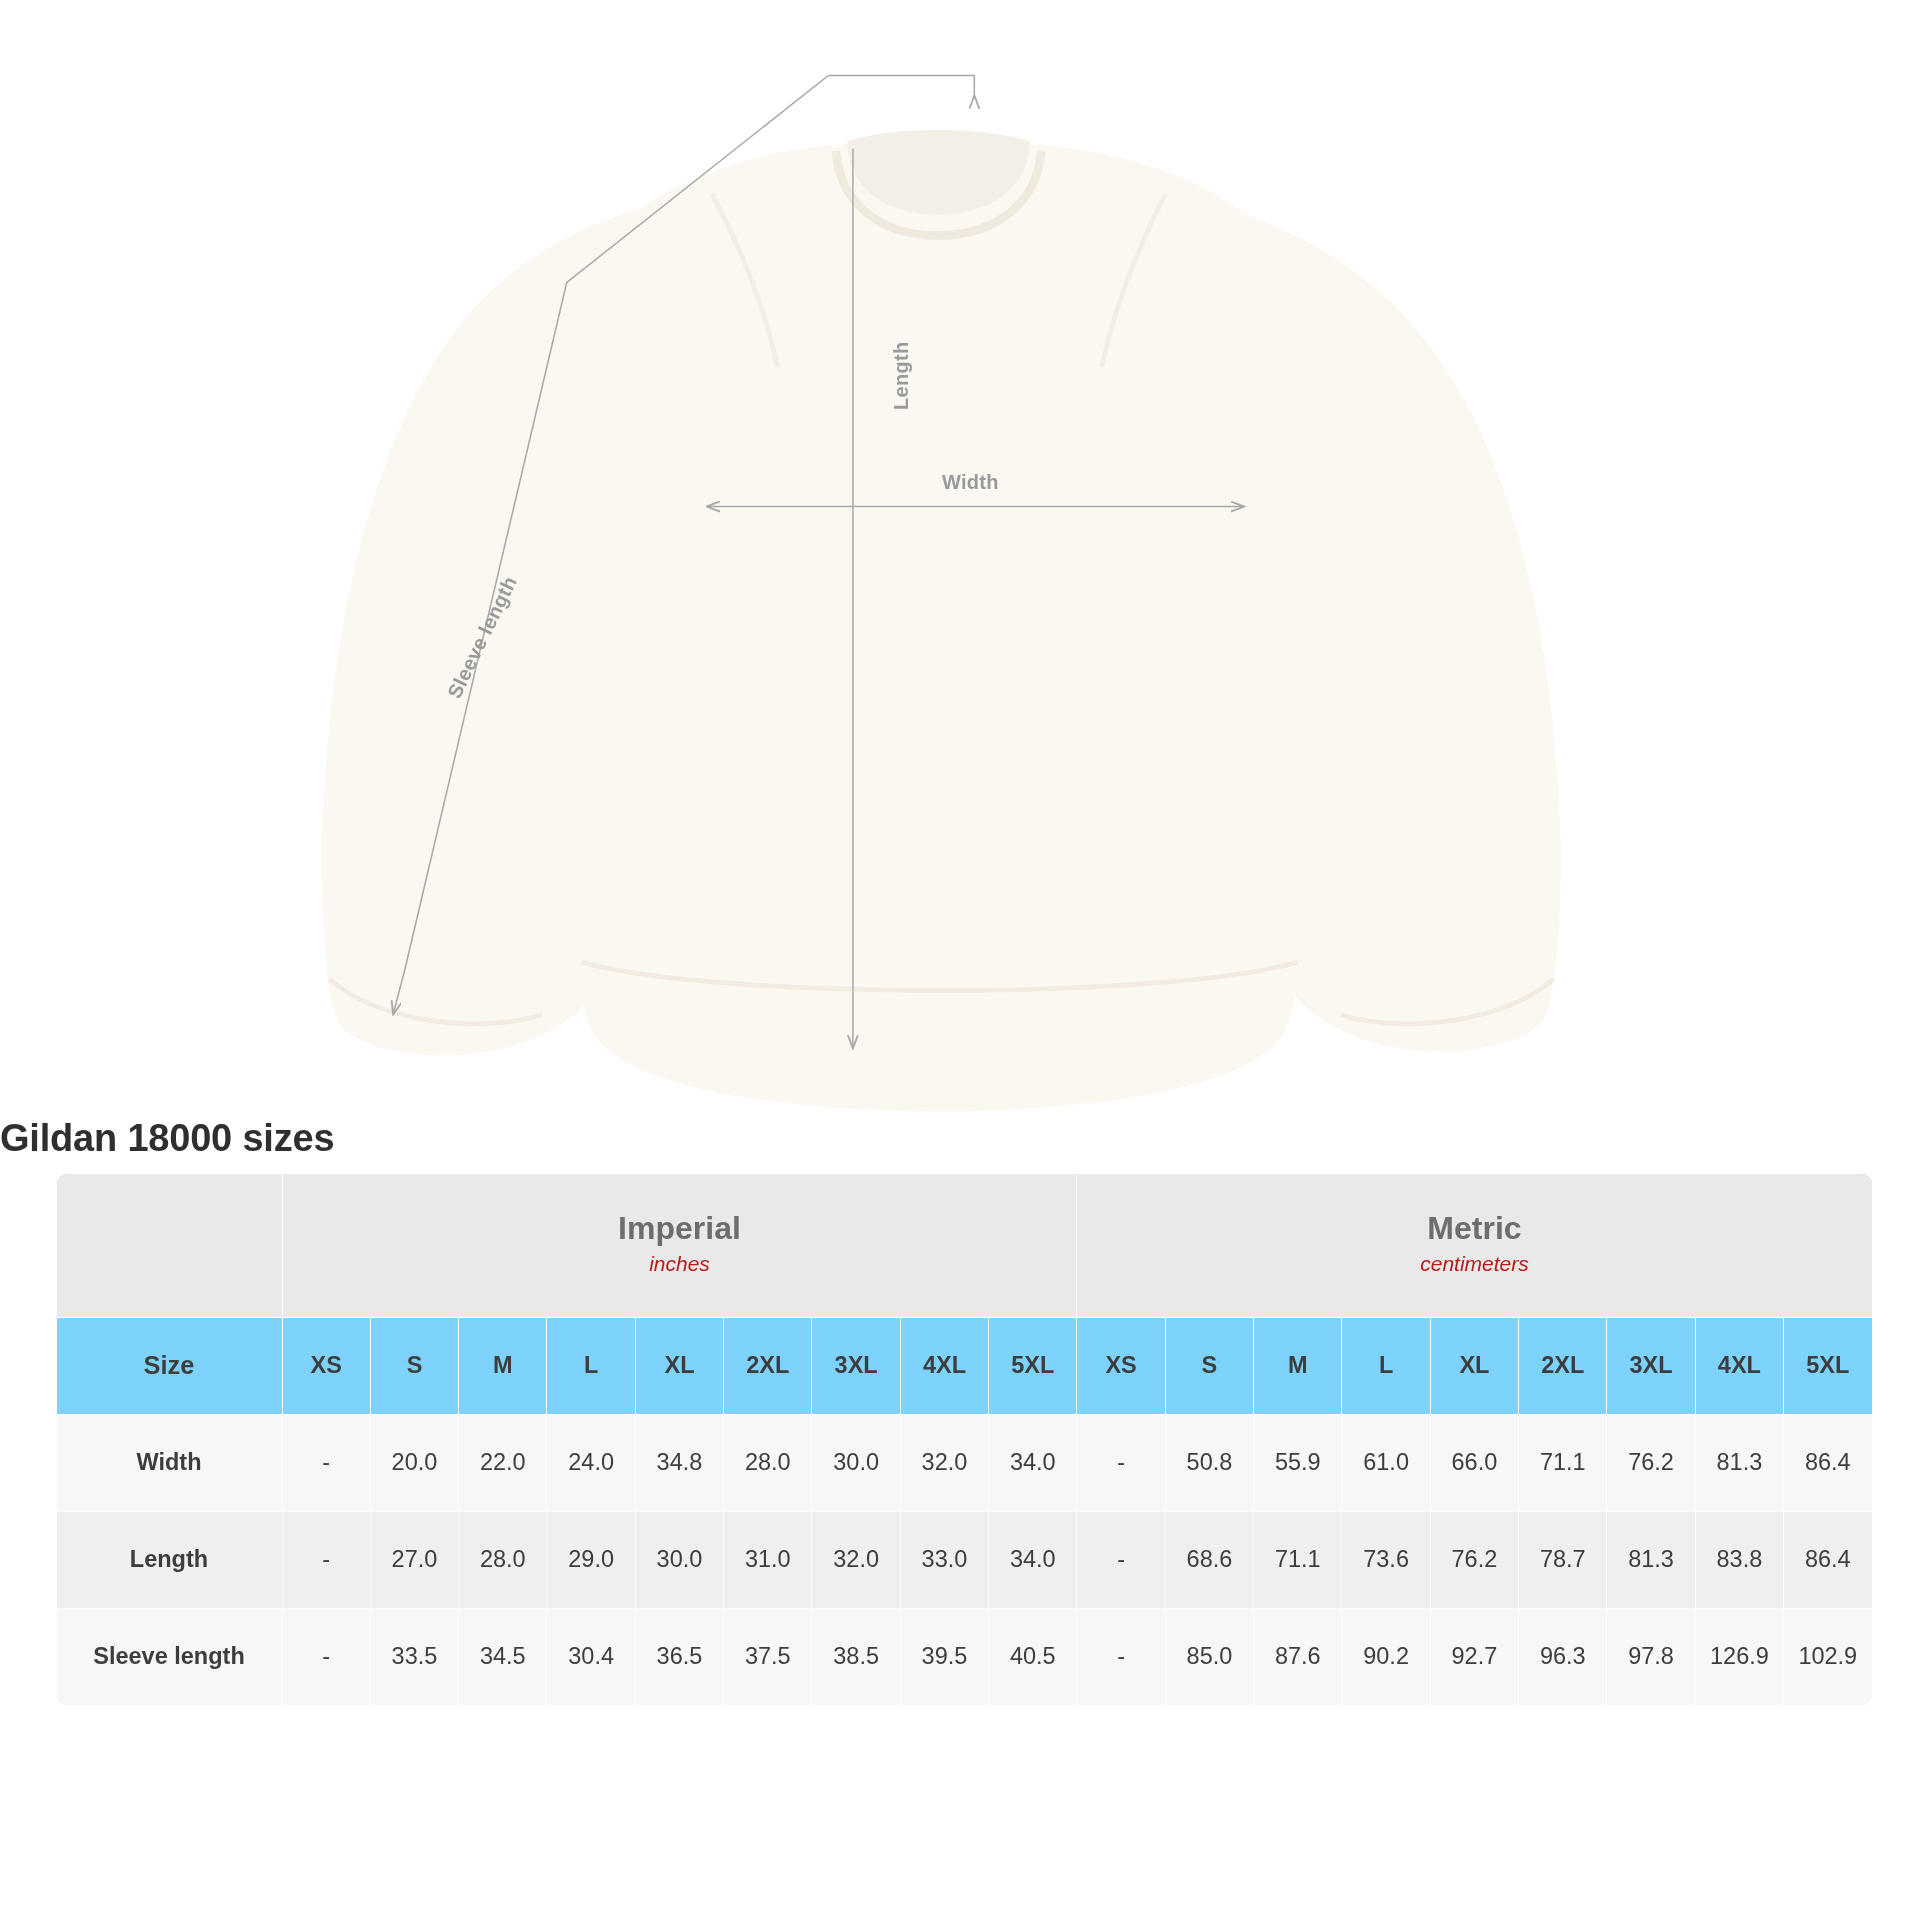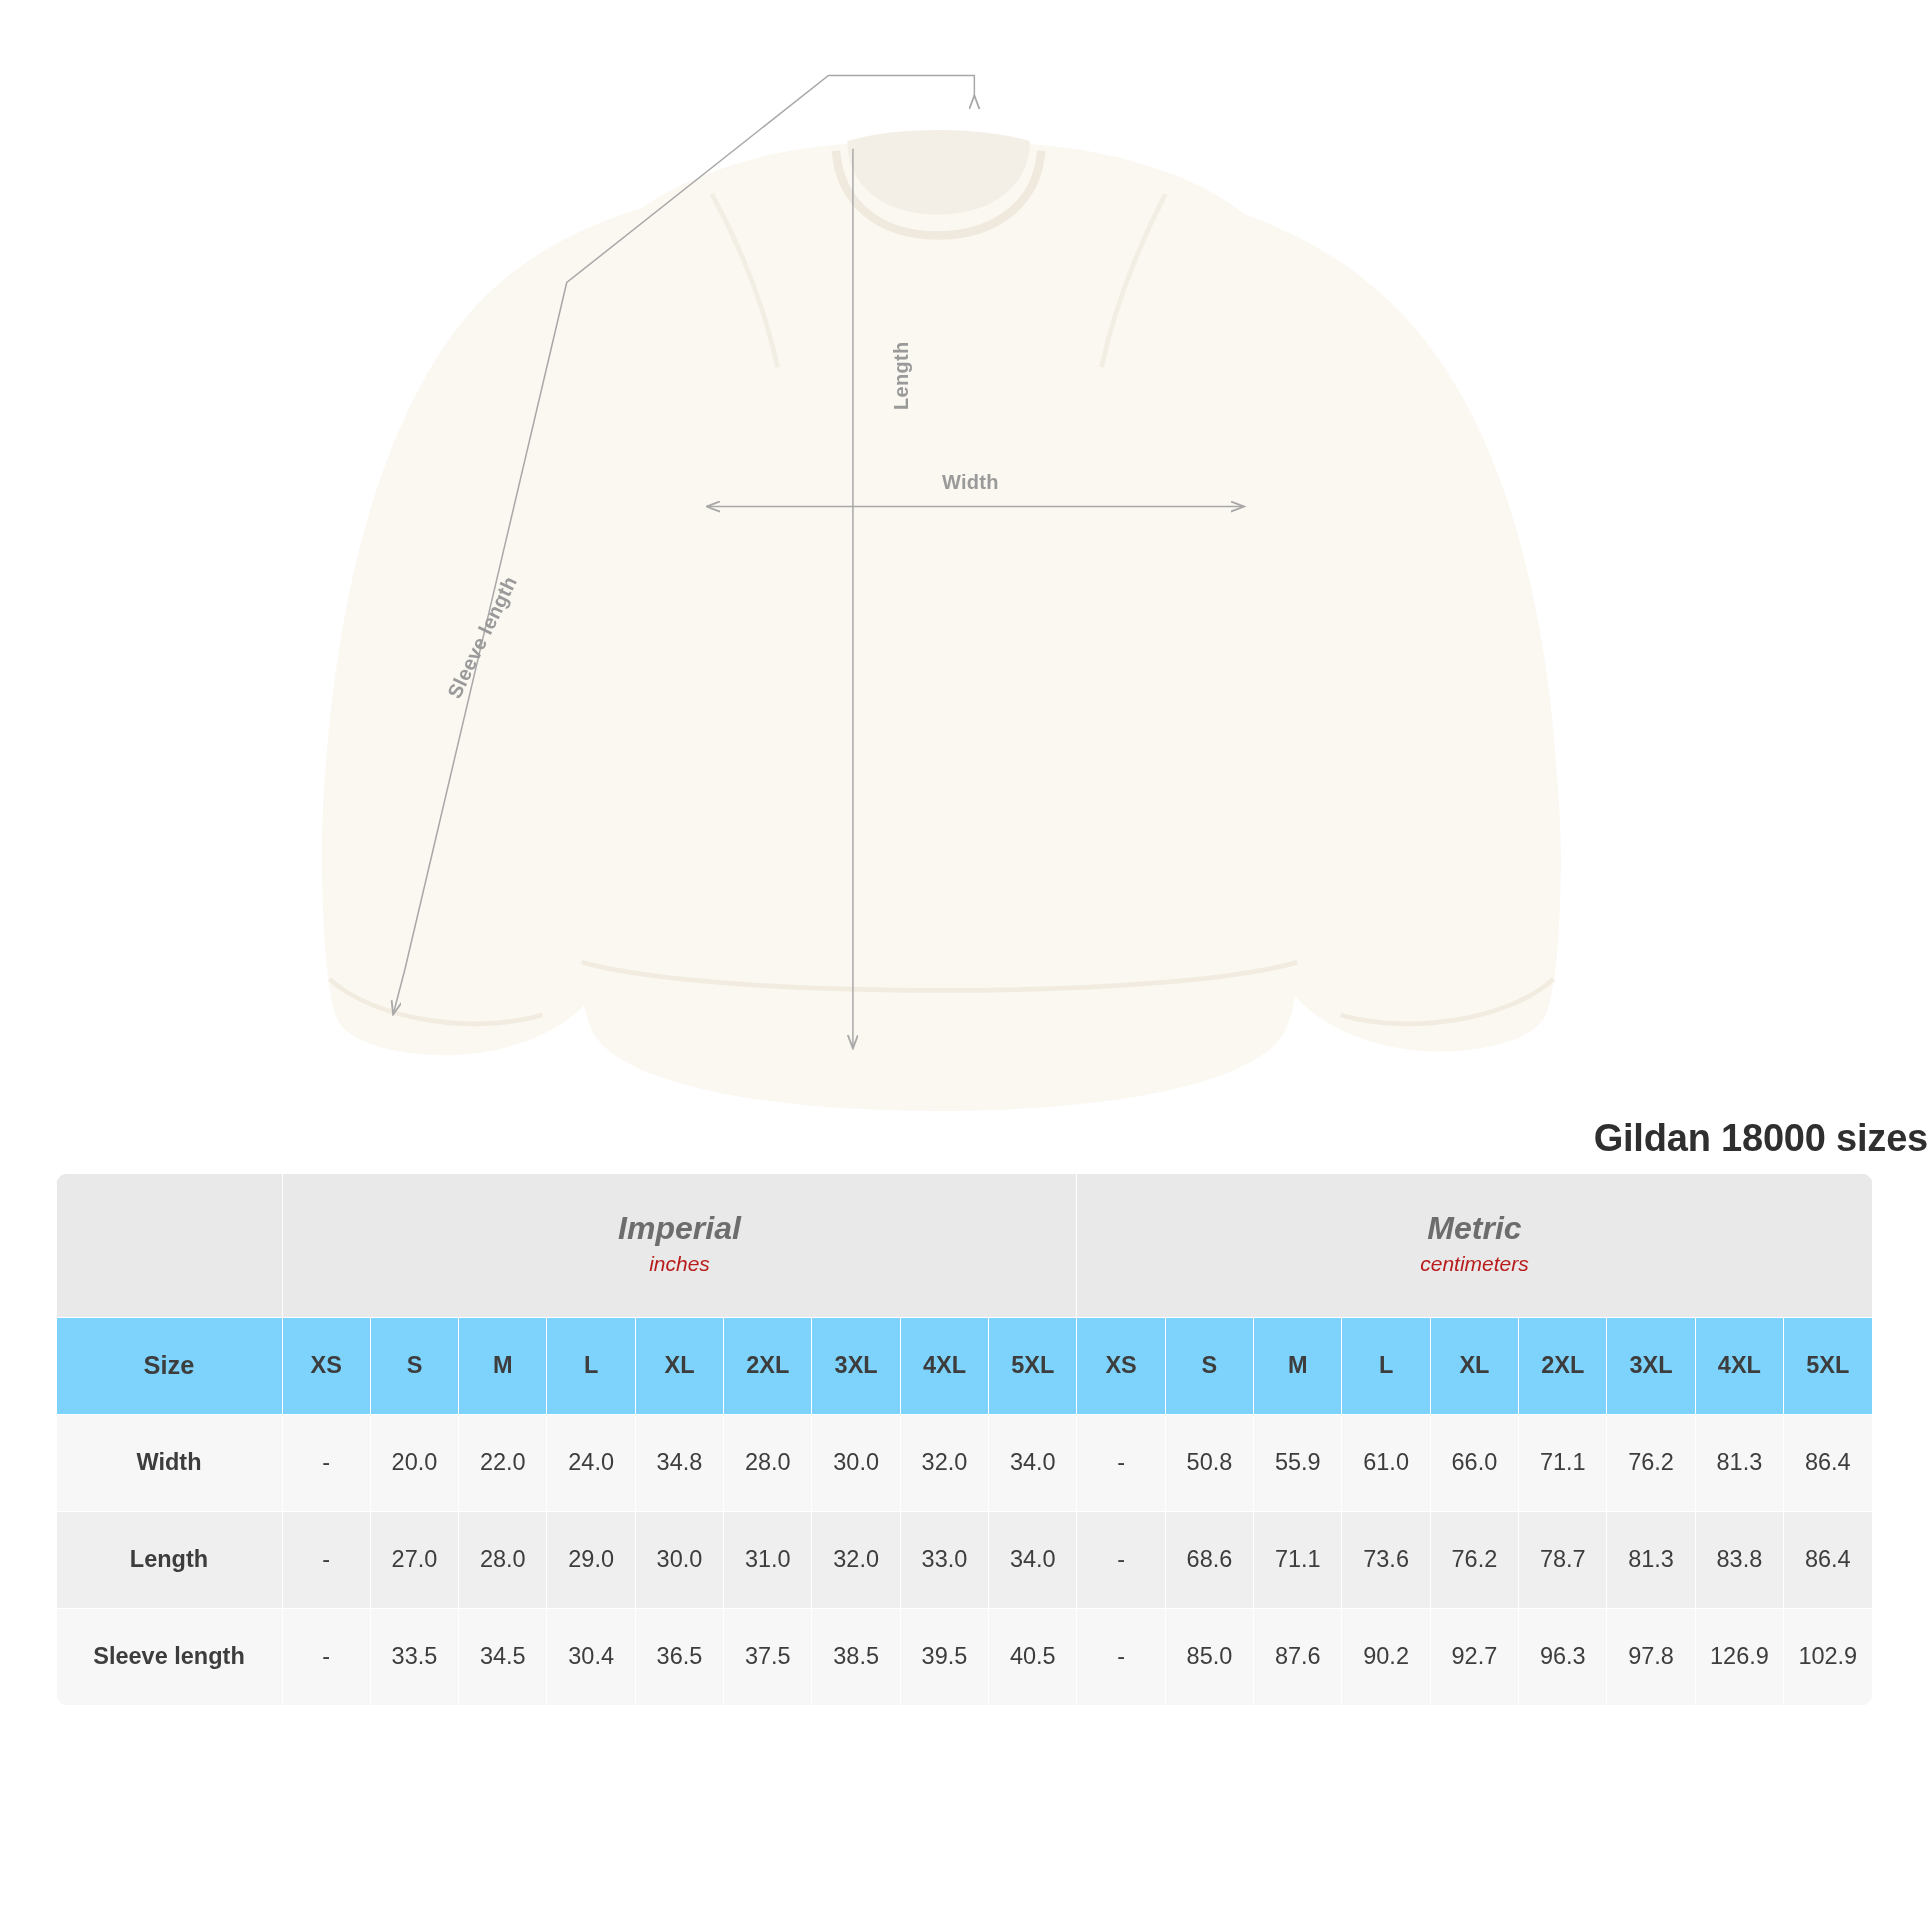--- a/index.html
+++ b/index.html
@@ -47,23 +47,22 @@
     transform: rotate(-90deg);
     transform-origin: left top;
   }
   .dim-label.diagonal {
     transform: rotate(-64deg);
     transform-origin: left top;
   }
 
   
   .heading-wrap {
-    text-align: right;
+    text-align: left;
     margin-top: 5.6px;
-    padding-left: 28px;
   }
   .chart-title {
     font-size: 38px;
     font-weight: bold;
     color: #2f2f2f;
     margin: 0 0 13px 0;
     letter-spacing: -0.2px;
   }
   .chart-note {
     font-size: 21px;
@@ -93,21 +92,20 @@
     border: 0.9px solid #ffffff;
   }
 
   .unit-head td {
     background: #e9e9e9;
     height: 141px;
     border: none;
   }
   .unit-name {
     font-size: 32px;
-    font-style: italic;
     font-weight: bold;
     color: #6d6d6d;
     line-height: 1.15;
   }
   .unit-sub {
     font-size: 21px;
     font-style: italic;
     color: #b91c1c;
     line-height: 1.6;
   }

